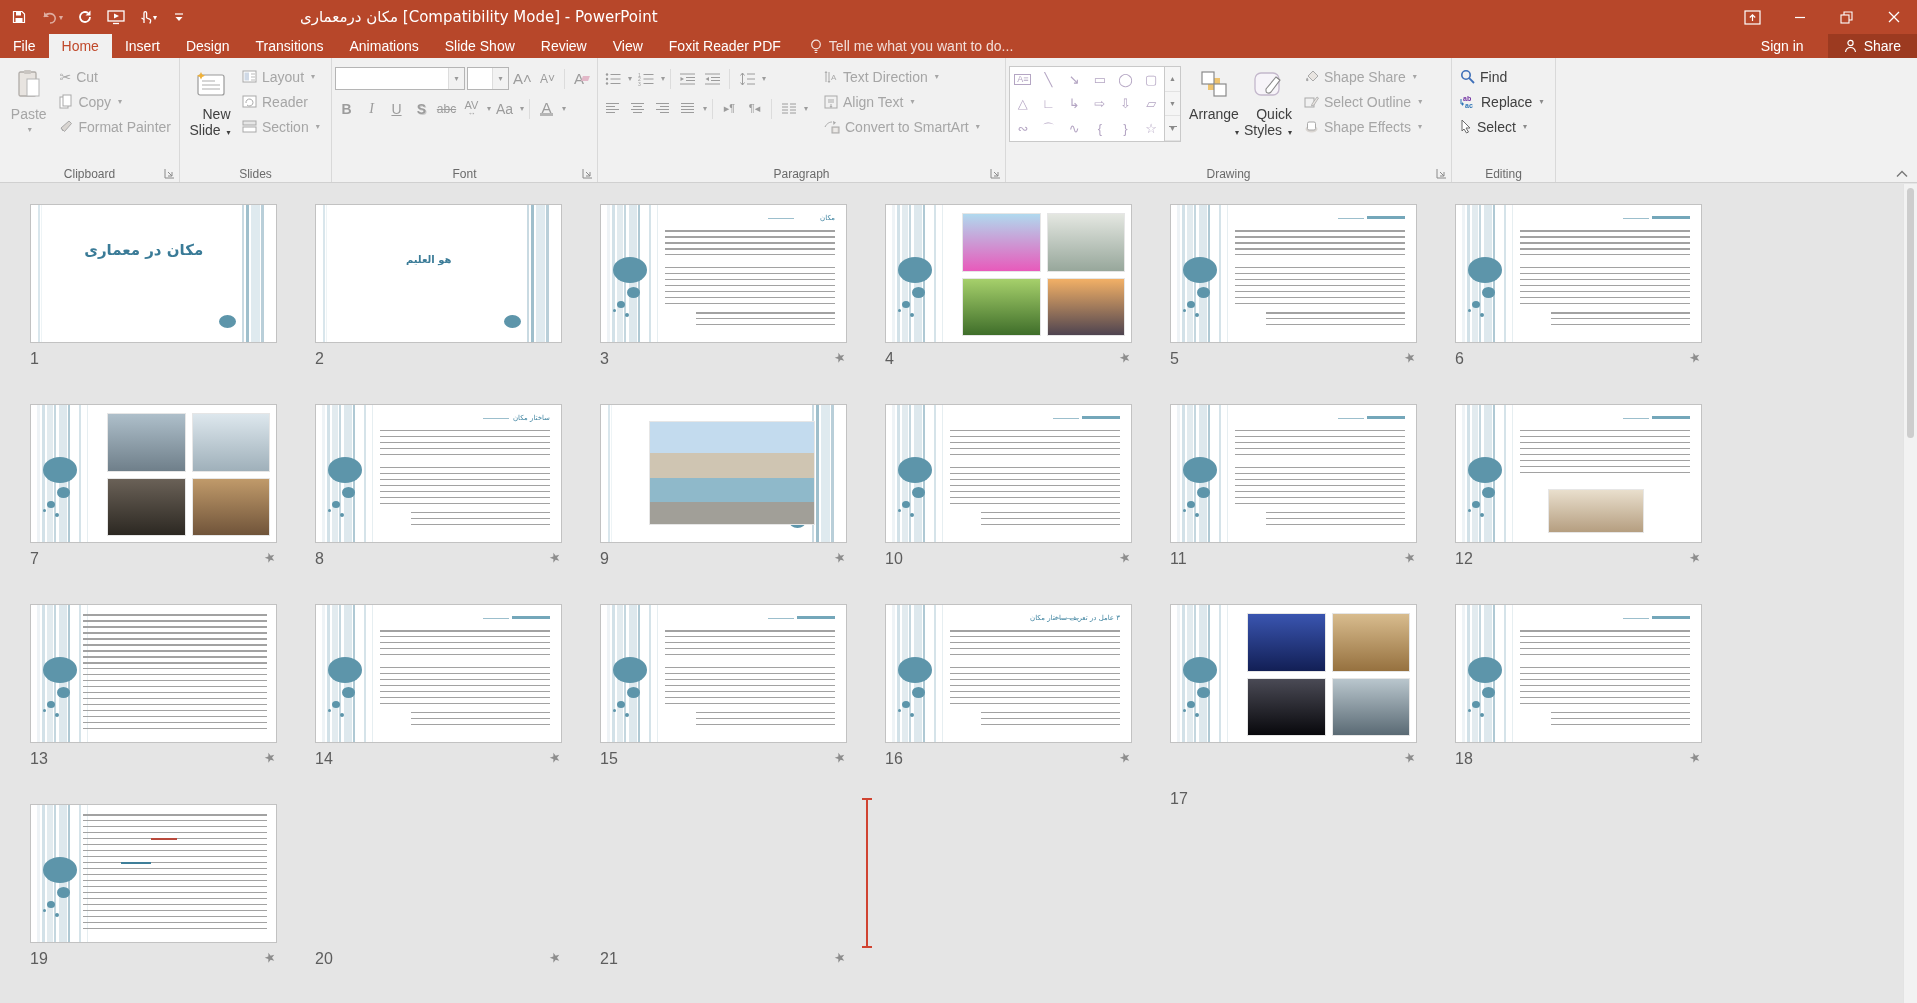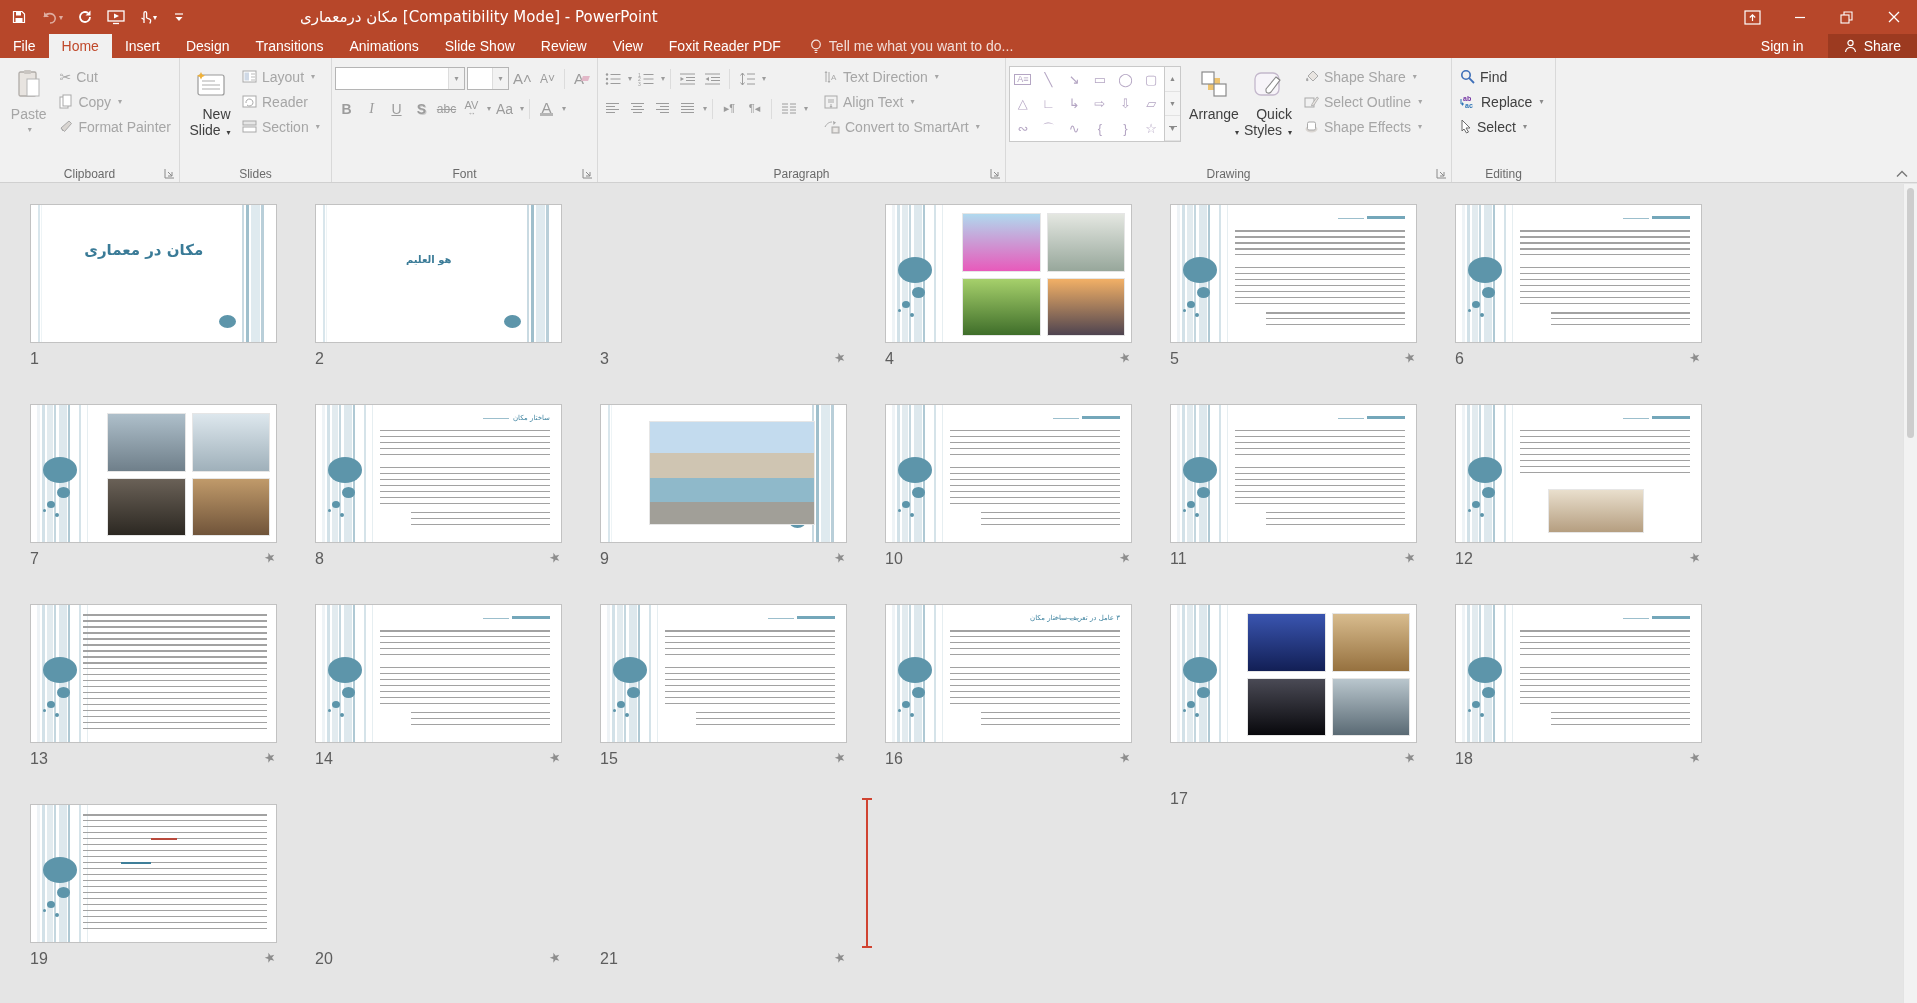--- a/index.html
+++ b/index.html
@@ -562,20 +562,37 @@
         <div class="big-title rtl" style="top: 26%; font-size: 15px;">مکان در معماری</div>
       </div>
       <div class="snum" style="left: 30px; top: 166px;">1</div>
       <div class="slide-thumb" style="left: 315px; top: 20px;">
         <div class="stripes-r"></div>
         <div class="stripe-lthin"></div>
         <div class="bub" style="right: 40px; bottom: 14px; width: 17px; height: 13px;"></div>
         <div class="big-title rtl" style="top: 36%; font-size: 10px;">هو العلیم</div>
       </div>
       <div class="snum" style="left: 315px; top: 166px;">2</div>
+      <div class="slide-thumb" style="left: 600px; top: 20px;">
+        <div class="stripes-l"></div>
+        <div class="stripe-line"></div>
+        <div class="stripe-line2"></div>
+        <div class="bub" style="left: 12px; top: 52px; width: 34px; height: 26px;"></div>
+        <div class="bub" style="left: 26px; top: 82px; width: 13px; height: 11px;"></div>
+        <div class="bub" style="left: 16px; top: 96px; width: 8px; height: 7px;"></div>
+        <div class="bub" style="left: 24px; top: 108px; width: 4px; height: 4px;"></div>
+        <div class="bub" style="left: 12px; top: 104px; width: 3px; height: 3px;"></div>
+        <div class="s-title rtl">مکان</div>
+        <div class="t-rule"></div>
+        <div class="text-body">
+          <div class="par" style="height: 30px;"></div>
+          <div class="par" style="height: 38px; margin-top: 7px;"></div>
+          <div class="par" style="height: 16px; margin-top: 7px; width: 82%; margin-left: auto;"></div>
+        </div>
+      </div>
       <div class="snum" style="left: 600px; top: 166px;">3</div>
       <div class="sstar" style="left: 834px; top: 166px;">★</div>
       <div class="slide-thumb" style="left: 885px; top: 20px;">
         <div class="stripes-l"></div>
         <div class="stripe-line"></div>
         <div class="stripe-line2"></div>
         <div class="bub" style="left: 12px; top: 52px; width: 34px; height: 26px;"></div>
         <div class="bub" style="left: 26px; top: 82px; width: 13px; height: 11px;"></div>
         <div class="bub" style="left: 16px; top: 96px; width: 8px; height: 7px;"></div>
         <div class="bub" style="left: 24px; top: 108px; width: 4px; height: 4px;"></div>

